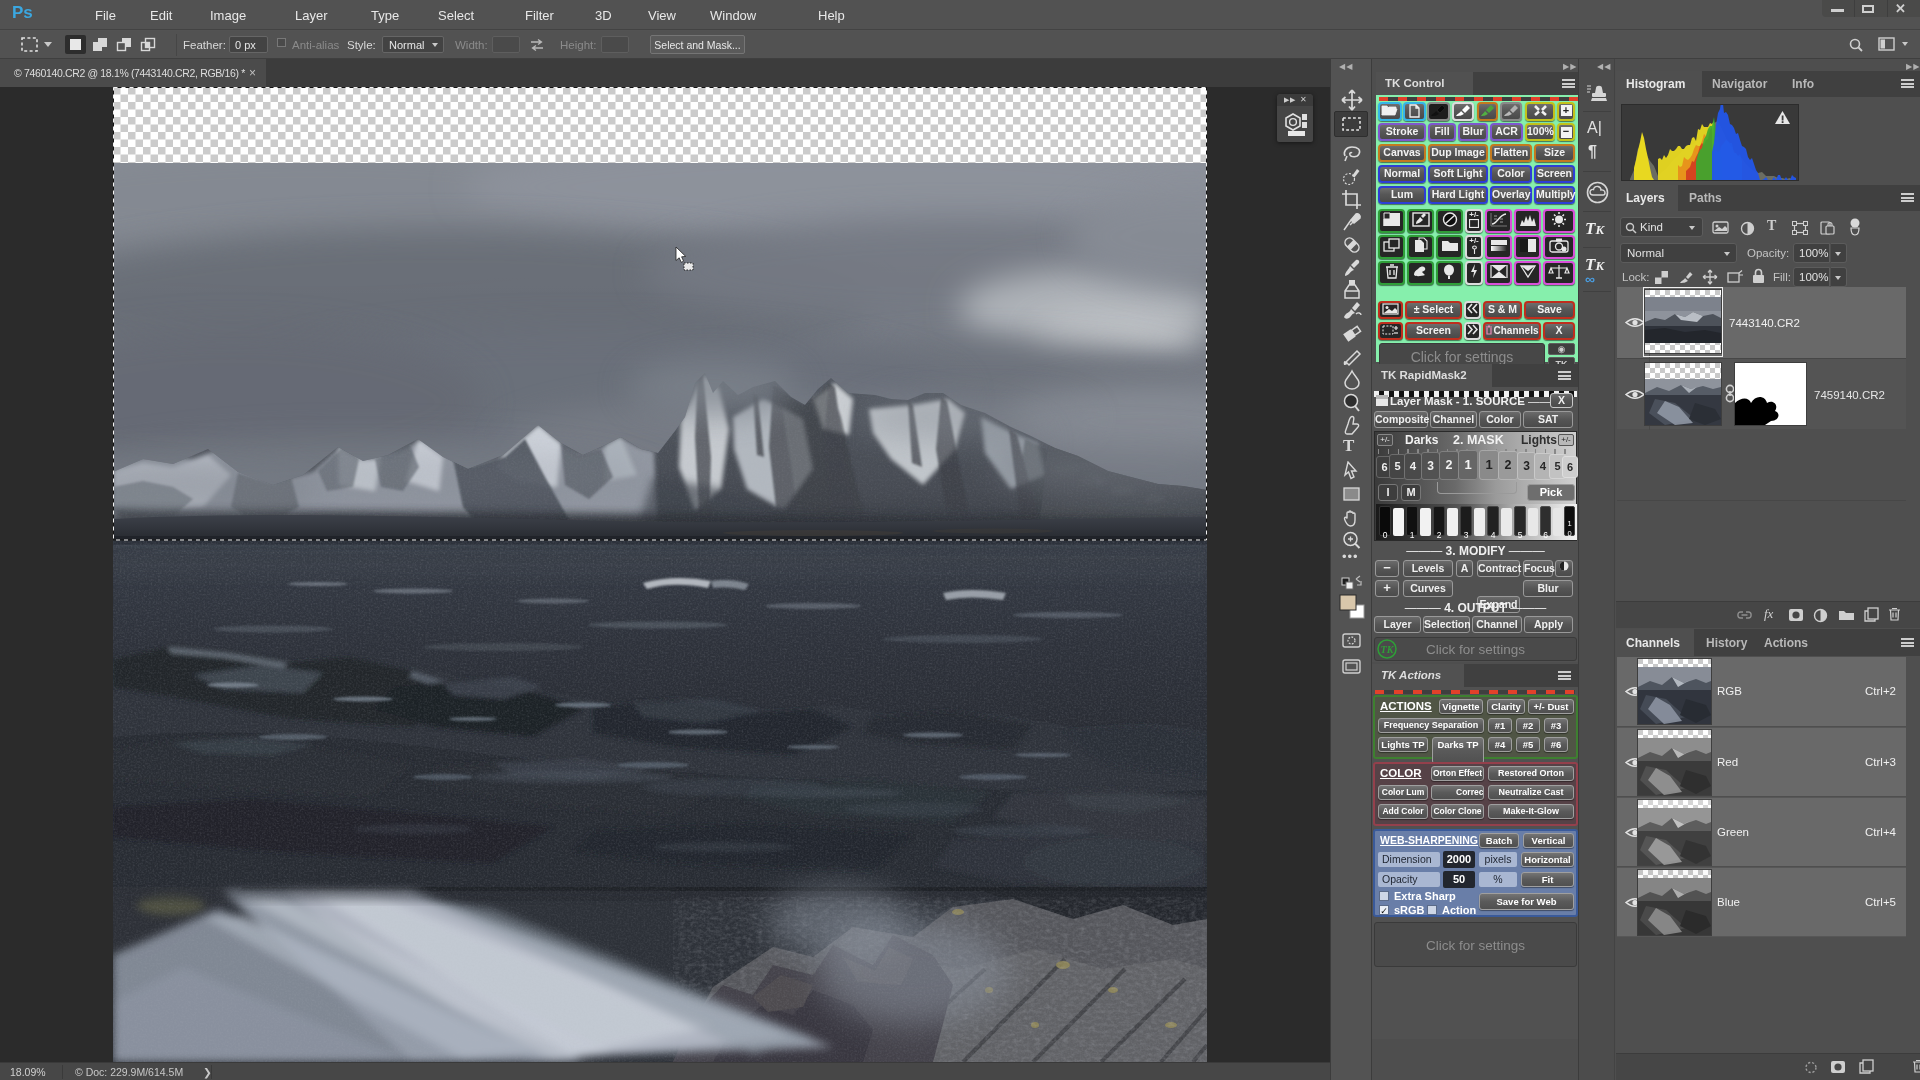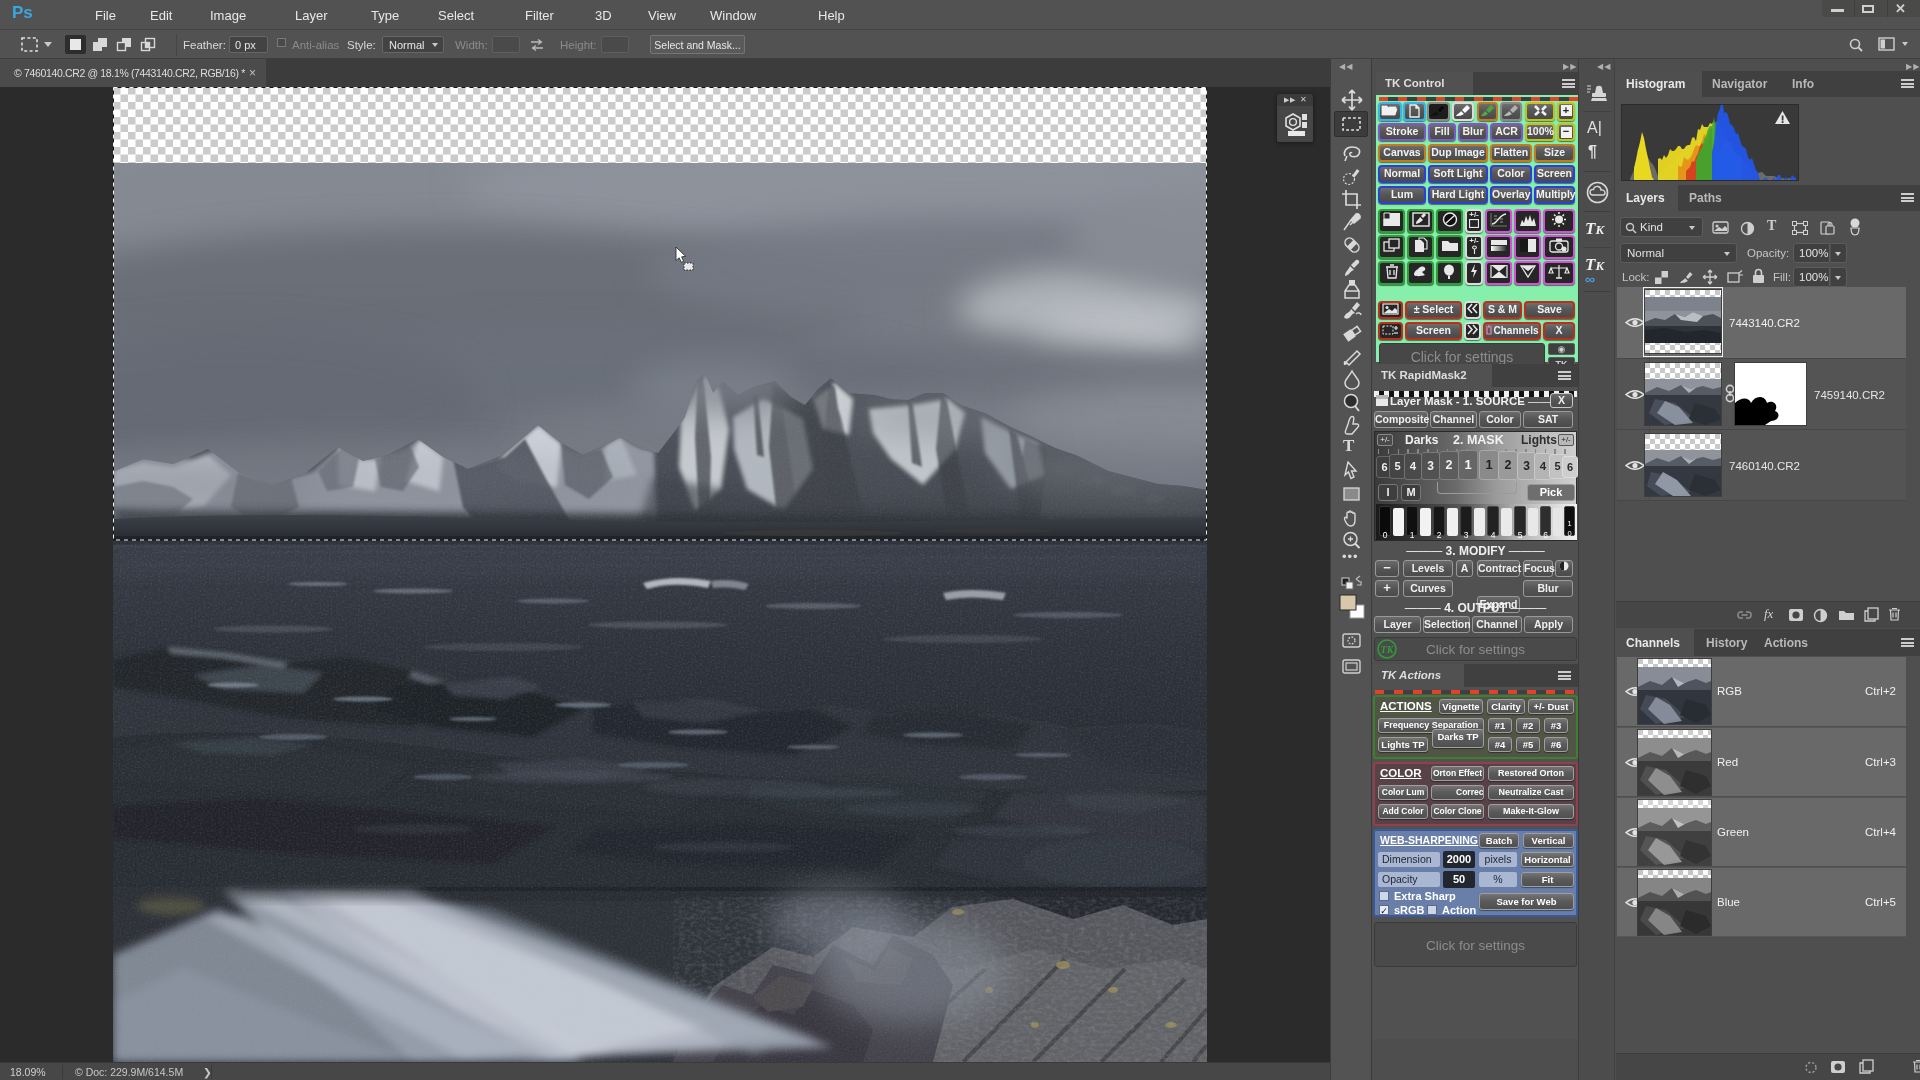--- a/index.html
+++ b/index.html
@@ -801,21 +801,21 @@
       <div class="abs" style="left:1px;top:31px;width:205px;height:64px;background:#505545;border:2px solid #3e8030;border-radius:3px;">
         <span class="abs" style="left:5px;top:3px;color:#fff;font-weight:bold;font-size:11.5px;text-decoration:underline;">ACTIONS</span>
         <div class="ab" style="left:64px;top:2px;width:44px;height:15px;line-height:13px;">Vignette</div>
         <div class="ab" style="left:112px;top:2px;width:38px;height:15px;line-height:13px;">Clarity</div>
         <div class="ab" style="left:153px;top:2px;width:46px;height:15px;line-height:13px;">+/- Dust</div>
         <div class="ab" style="left:3px;top:21px;width:106px;height:15px;line-height:13px;font-size:9px;">Frequency Separation</div>
         <div class="ab" style="left:113px;top:21px;width:24px;height:15px;line-height:13px;">#1</div>
         <div class="ab" style="left:141px;top:21px;width:24px;height:15px;line-height:13px;">#2</div>
         <div class="ab" style="left:169px;top:21px;width:24px;height:15px;line-height:13px;">#3</div>
         <div class="ab" style="left:3px;top:40px;width:50px;height:15px;line-height:13px;">Lights TP</div>
-        <div class="ab" style="left:57px;top:32px;width:52px;height:19px;line-height:13px;">Darks TP</div>
+        <div class="ab" style="left:57px;top:40px;width:52px;height:27px;line-height:13px;">Darks TP</div>
         <div class="ab" style="left:113px;top:40px;width:24px;height:15px;line-height:13px;">#4</div>
         <div class="ab" style="left:141px;top:40px;width:24px;height:15px;line-height:13px;">#5</div>
         <div class="ab" style="left:169px;top:40px;width:24px;height:15px;line-height:13px;">#6</div>
       </div>
 
       <div class="abs" style="left:1px;top:98px;width:205px;height:64px;background:#564247;border:2px solid #94404c;border-radius:3px;">
         <span class="abs" style="left:5px;top:3px;color:#fff;font-weight:bold;font-size:11.5px;text-decoration:underline;">COLOR</span>
         <div class="ab" style="left:56px;top:2px;width:53px;height:15px;line-height:13px;font-size:8.5px;">Orton Effect</div>
         <div class="ab" style="left:113px;top:2px;width:86px;height:15px;line-height:13px;font-size:9px;">Restored Orton</div>
         <div class="ab" style="left:3px;top:21px;width:50px;height:15px;line-height:13px;font-size:8.5px;">Color Lum</div>
@@ -1032,40 +1032,20 @@
               <circle cx="6" cy="15" r="3.6" fill="none" stroke="#d0d0d0" stroke-width="1.6"></circle>
               <rect x="5.2" y="8" width="1.6" height="5" fill="#d0d0d0"></rect>
             </svg>
           <div class="abs" style="left:118px;top:4px;width:71px;height:62px;background:#ffffff;outline:1px solid #3e3e3e;">
             <svg width="71" height="62">
                 <path d="M0,40 C6,34 14,34 16,40 C20,32 30,32 32,40 C38,36 44,42 40,48 C46,50 44,58 36,58 L30,62 L0,62 Z" fill="#000"></path>
               </svg>
           </div>
           <span class="abs" style="left:197px;top:30px;color:#e6e6e6;font-size:11.5px;">7459140.CR2</span>
         </div>
-        <div class="abs" style="left:1px;top:244px;width:289px;height:71px;background:#545454;border-top:1px solid #474747;">
-          <svg class="abs" style="left:8px;top:29px;" width="20" height="13">
-              <path d="M1,6.5 Q10,-1 19,6.5 Q10,14 1,6.5 Z" fill="none" stroke="#e2e2e2" stroke-width="1.5"></path>
-              <circle cx="10" cy="6.5" r="2.6" fill="#e2e2e2"></circle>
-            </svg>
-          <div class="abs" style="left:32px;top:0;width:1px;height:71px;background:#494949;"></div>
-          <div class="abs" style="left:28px;top:4px;width:76px;height:62px;outline:1px solid #3e3e3e;">
-            <svg width="76" height="62">
-              <rect width="76" height="62" fill="url(#thchk)"></rect>
-              <rect x="0" y="16" width="76" height="46" fill="#8e939c"></rect>
-              <path d="M0,30 L12,24 L24,28 L36,22 L46,26 L58,23 L68,26 L76,24 L76,34 L0,34 Z" fill="#565c66"></path>
-              <path d="M36,22 L46,26 L52,24 L44,30 Z" fill="#aab0b8"></path>
-              <rect x="0" y="32" width="76" height="30" fill="#343841"></rect>
-              <path d="M6,38 L26,42 L46,58 L16,62 L2,52 Z" fill="#474d58"></path>
-              <path d="M18,38 L32,46 L46,62 L28,62 L10,50 Z" fill="#99a1ae" opacity="0.9"></path>
-              <path d="M50,40 L70,46 L76,56 L60,62 L44,56 Z" fill="#2b2f36"></path>
-            </svg>
-          </div>
-          <span class="abs" style="left:112px;top:30px;color:#e6e6e6;font-size:11.5px;">7460140.CR2</span>
-        </div>
         <div class="abs" style="left:1px;top:315px;width:289px;height:1px;background:#474747;"></div>
 
         <div class="abs" style="left:0;top:416px;width:305px;height:27px;background:#464646;border-top:1px solid #3c3c3c;">
           <svg class="abs" style="left:120px;top:7px;" width="17" height="12">
               <path d="M7,3 L4.5,3 C1,3 1,9 4.5,9 L7,9 M10,3 L12.5,3 C16,3 16,9 12.5,9 L10,9 M5.5,6 L11.5,6" stroke="#8e8e8e" stroke-width="1.4" fill="none"></path>
             </svg>
           <span class="abs" style="left:148px;top:4px;color:#cfcfcf;font-size:13px;font-style:italic;font-family:'Liberation Serif',serif;">fx</span>
           <svg class="abs" style="left:172px;top:6px;" width="16" height="14">
               <rect x="1" y="1" width="14" height="12" rx="2" fill="#cfcfcf"></rect>
               <circle cx="8" cy="7" r="3.6" fill="#464646"></circle>

